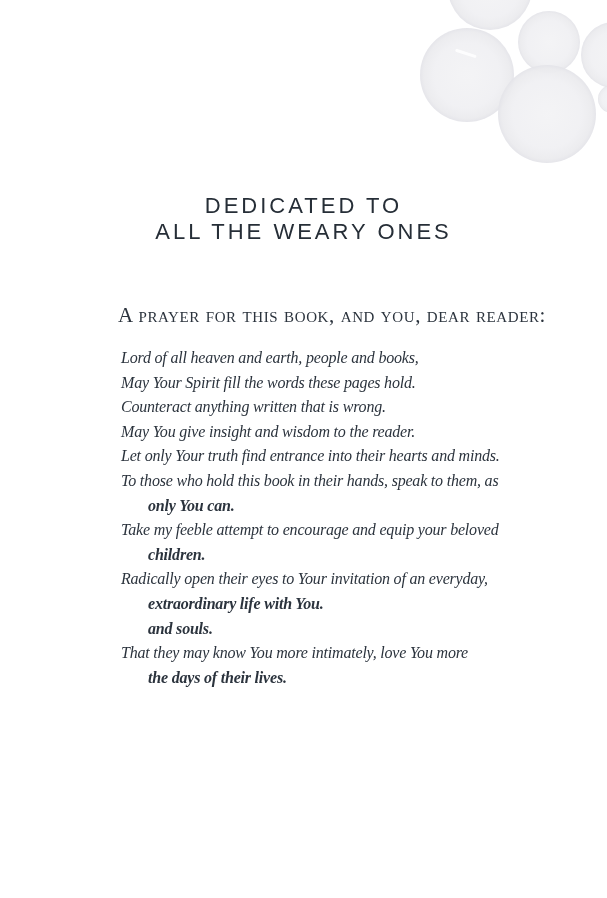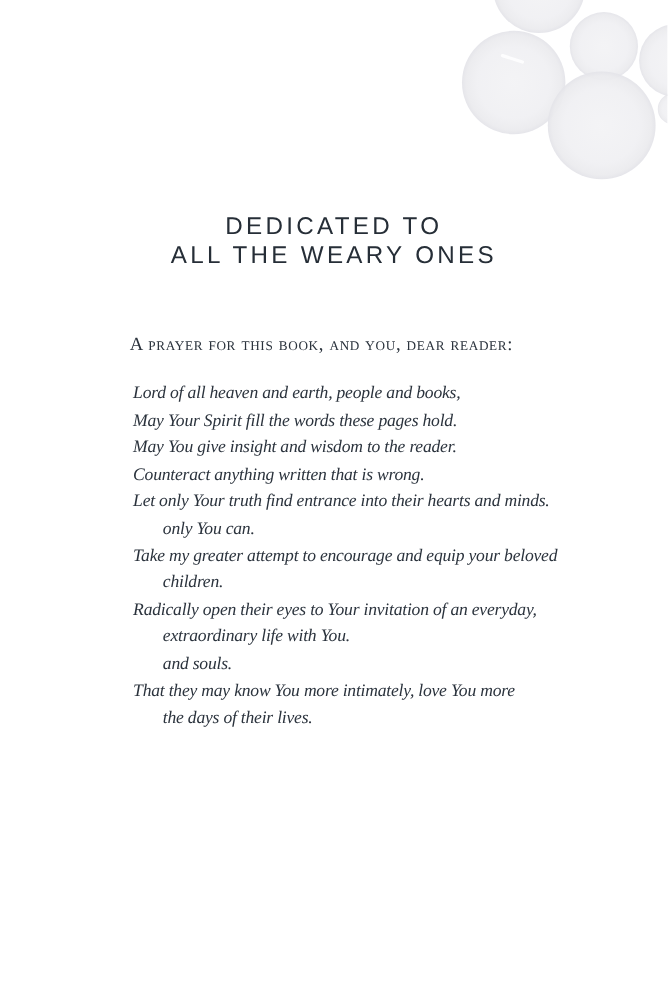--- a/index.html
+++ b/index.html
@@ -36,40 +36,40 @@
     letter-spacing: 3px;
     color: #262e37;
   }
 
   .intro {
     position: absolute;
     top: 303px;
     left: 118px;
     font-family: "Liberation Serif", serif;
     font-variant: small-caps;
-    font-size: 17px;
+    font-size: 21px;
     letter-spacing: 0.6px;
     color: #2b333d;
   }
 
   .prayer {
     position: absolute;
     top: 346px;
     left: 121px;
     width: 478px;
     font-family: "Liberation Serif", serif;
     font-style: italic;
     font-size: 16px;
     line-height: 24.6px;
     letter-spacing: -0.2px;
     color: #2b333d;
   }
 
   .prayer .line { white-space: nowrap; }
-  .prayer .line.indent { padding-left: 27px; }
+  .prayer .line.indent { padding-left: 27px; font-weight: bold; }
 </style>
 </head>
 <body>
 
 <div class="page">
 
   <svg class="decoration" viewBox="0 0 240 200" xmlns="http://www.w3.org/2000/svg" aria-hidden="true">
     <defs>
       <radialGradient id="wc" cx="50%" cy="50%" r="50%">
         <stop offset="0%" stop-color="#f3f3f5"></stop>
@@ -95,30 +95,31 @@
   </div>
 
   <div class="intro">A prayer for this book, and you, dear reader:</div>
 
   <div class="prayer">
 
       <div class="line">Lord of all heaven and earth, people and books,</div>
 
       <div class="line">May Your Spirit fill the words these pages hold.</div>
 
+      <div class="line">Counteract anything written that is wrong.</div>
+
       <div class="line">May You give insight and wisdom to the reader.</div>
-
-      <div class="line">Counteract anything written that is wrong.</div>
 
       <div class="line">Let only Your truth find entrance into their hearts and minds.</div>
 
+      <div class="line">To those who hold this book in their hands, speak to them, as</div>
 
       <div class="line indent">only You can.</div>
 
-      <div class="line">Take my greater attempt to encourage and equip your beloved</div>
+      <div class="line">Take my feeble attempt to encourage and equip your beloved</div>
 
       <div class="line indent">children.</div>
 
       <div class="line">Radically open their eyes to Your invitation of an everyday,</div>
 
       <div class="line indent">extraordinary life with You.</div>
 
 
       <div class="line indent">and souls.</div>
 

